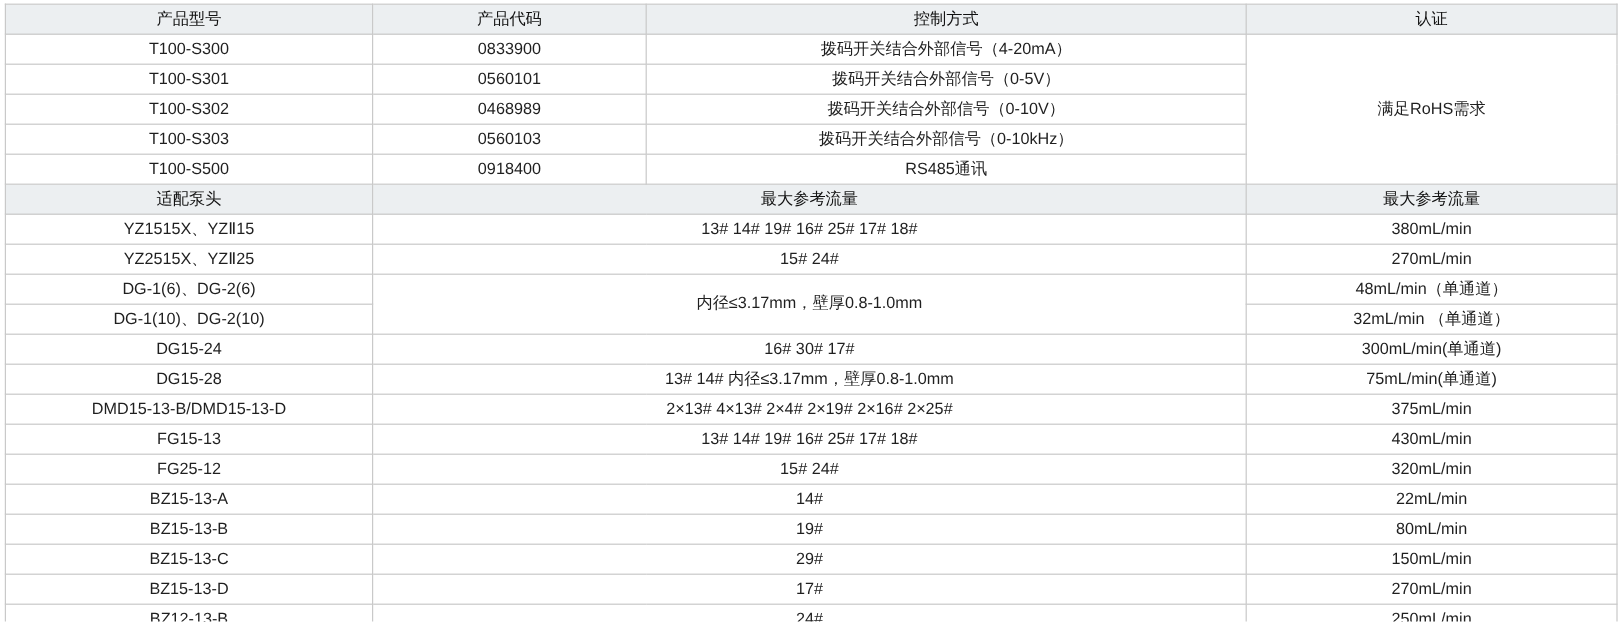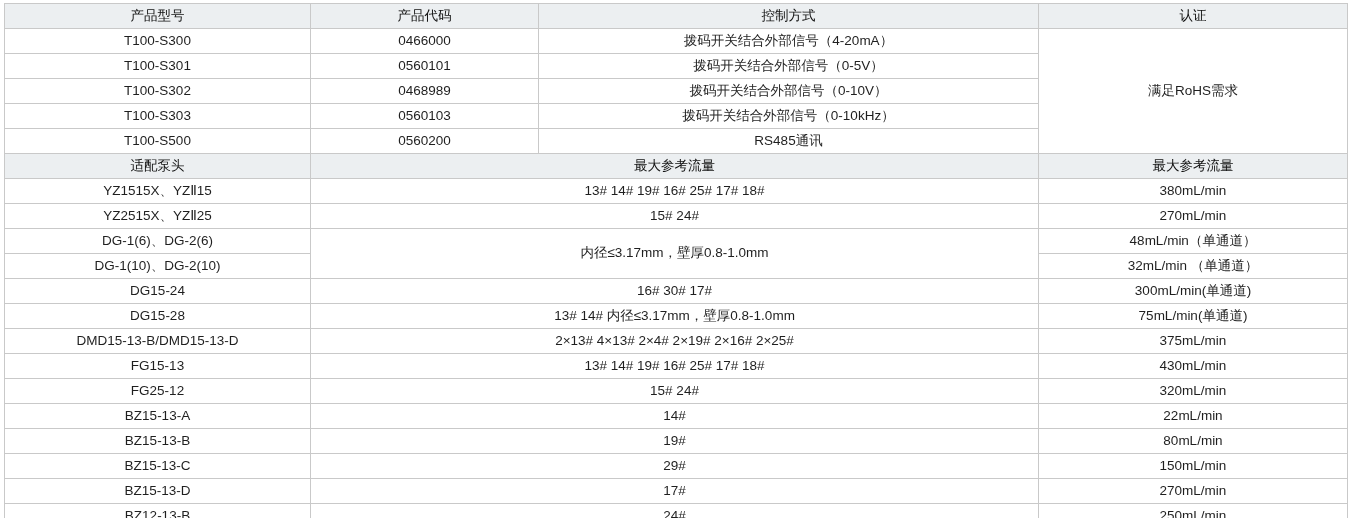--- a/index.html
+++ b/index.html
@@ -70,42 +70,42 @@
     <tbody>
 
       <tr>
         <th class="hdr">产品型号</th>
         <th class="hdr">产品代码</th>
         <th class="hdr">控制方式</th>
         <th class="hdr">认证</th>
       </tr>
       <tr>
         <td>T100-S300</td>
-        <td>0466000</td>
+        <td>0833900</td>
         <td>拨码开关结合外部信号（4-20mA）</td>
         <td rowspan="5">满足RoHS需求</td>
       </tr>
       <tr>
         <td>T100-S301</td>
         <td>0560101</td>
         <td>拨码开关结合外部信号（0-5V）</td>
       </tr>
       <tr>
         <td>T100-S302</td>
         <td>0468989</td>
         <td>拨码开关结合外部信号（0-10V）</td>
       </tr>
       <tr>
         <td>T100-S303</td>
         <td>0560103</td>
         <td>拨码开关结合外部信号（0-10kHz）</td>
       </tr>
       <tr>
         <td>T100-S500</td>
-        <td>0560200</td>
+        <td>0918400</td>
         <td>RS485通讯</td>
       </tr>
 
       <tr>
         <th class="hdr">适配泵头</th>
         <th class="hdr" colspan="2">最大参考流量</th>
         <th class="hdr">最大参考流量</th>
       </tr>
 
       <tr>

